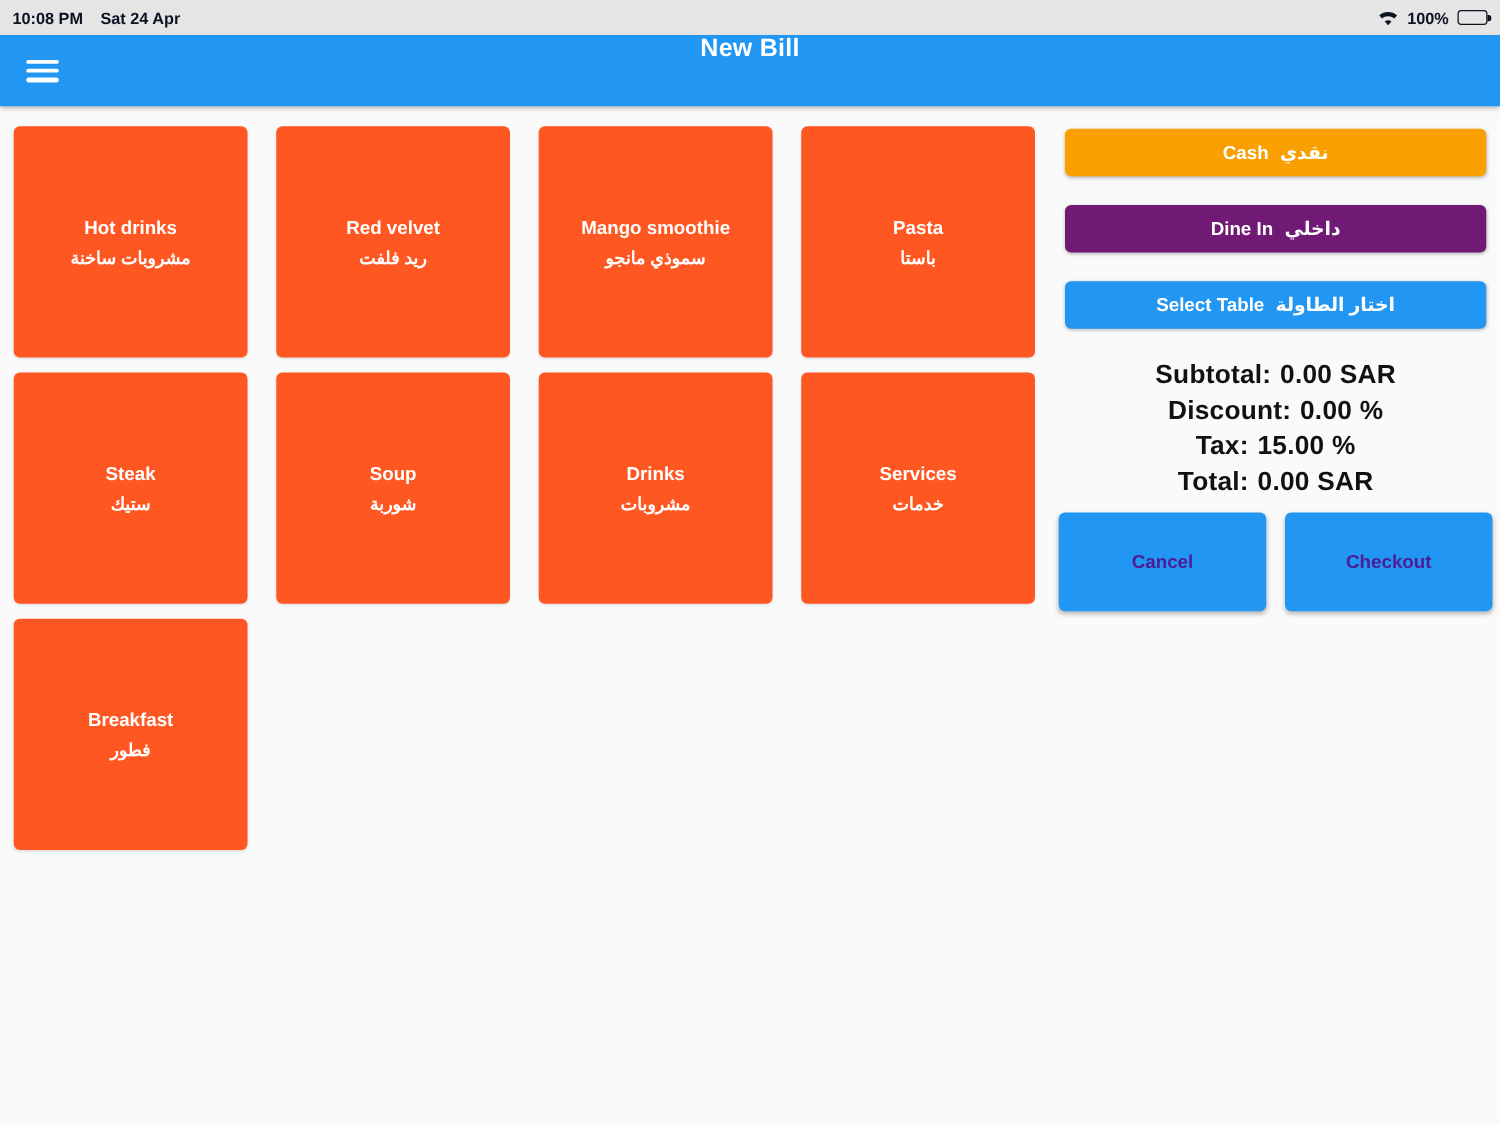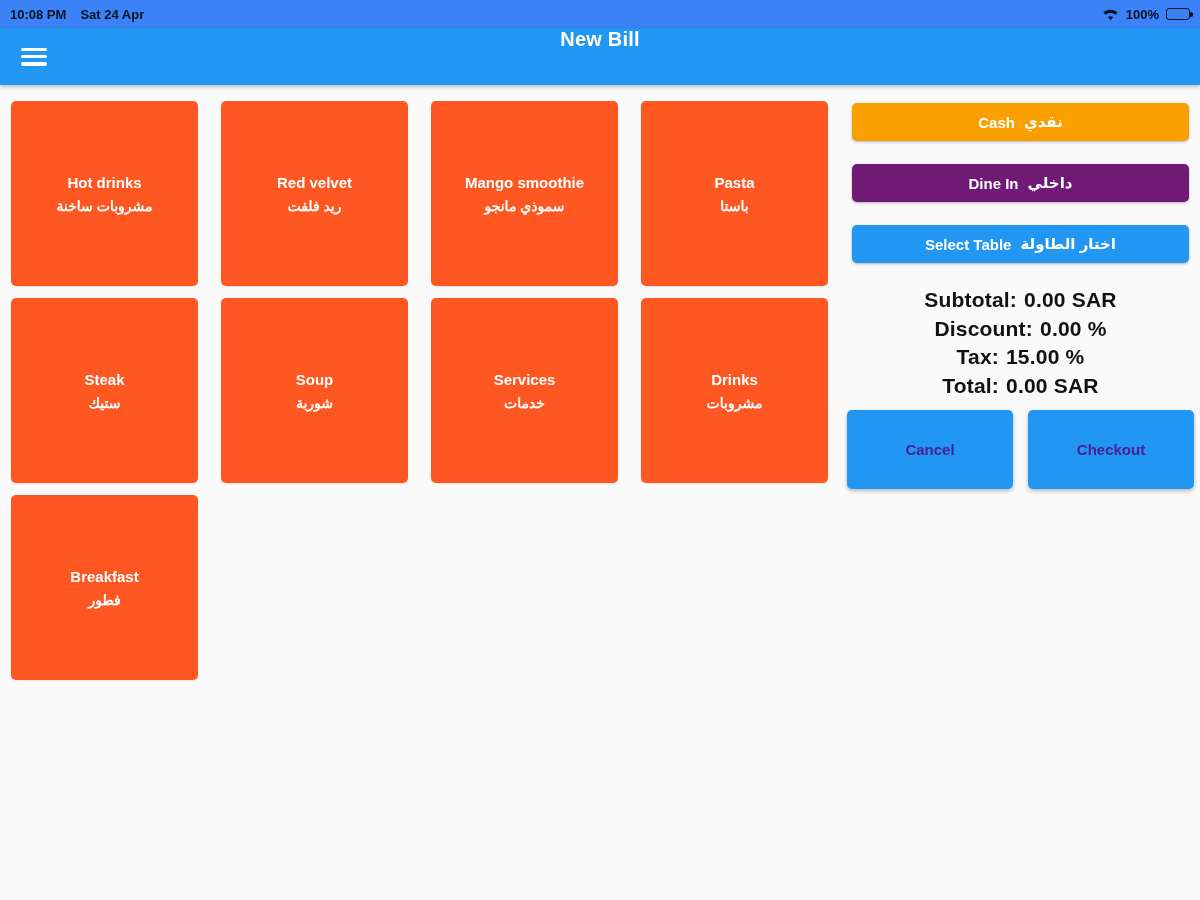--- a/index.html
+++ b/index.html
@@ -2,21 +2,21 @@
 <html><head>
 <meta charset="utf-8">
 <style>
   * { margin:0; padding:0; box-sizing:border-box; }
   html,body { width:1200px; height:900px; }
   body { font-family:"Liberation Sans","DejaVu Sans",sans-serif; background:#FAFAFA; overflow:hidden; }
   .screen { position:relative; width:1200px; height:900px; background:#FAFAFA; }
 
   
   .status-bar { position:absolute; left:0; top:0; width:1200px; height:28px;
-    background:#3b82f6; display:flex; align-items:center; justify-content:space-between;
+    background:#e5e5e5; display:flex; align-items:center; justify-content:space-between;
     padding:0 10px; color:#0b1220; font-size:13px; font-weight:700; }
   .sb-left { display:flex; gap:14px; align-items:center; }
   .sb-right { display:flex; gap:7px; align-items:center; }
   .battery { position:relative; width:24px; height:12px; border:1px solid #0b1220; border-radius:3px; padding:1px; }
   .battery .level { width:100%; height:100%; background:#0b1220; border-radius:1px; }
   .battery .tip { position:absolute; right:-4px; top:3px; width:3px; height:5px; background:#0b1220; border-radius:0 2px 2px 0; }
 
   
   .app-bar { position:absolute; left:0; top:28px; width:1200px; height:57px; background:#2196F3;
     box-shadow:0 2px 4px rgba(0,0,0,.25); display:flex; align-items:flex-start; z-index:5; }
@@ -106,26 +106,26 @@
     </button>
     <button class="tile">
       <span class="en">Steak</span>
       <span class="ar">ستيك</span>
     </button>
     <button class="tile">
       <span class="en">Soup</span>
       <span class="ar">شوربة</span>
     </button>
     <button class="tile">
+      <span class="en">Drinks</span>
+      <span class="ar">مشروبات</span>
+    </button>
+    <button class="tile">
       <span class="en">Services</span>
       <span class="ar">خدمات</span>
-    </button>
-    <button class="tile">
-      <span class="en">Drinks</span>
-      <span class="ar">مشروبات</span>
     </button>
     <button class="tile">
       <span class="en">Breakfast</span>
       <span class="ar">فطور</span>
     </button>
   </div>
 
   <aside class="panel">
     <button class="wide-btn btn-cash">
       <span>Cash</span>

